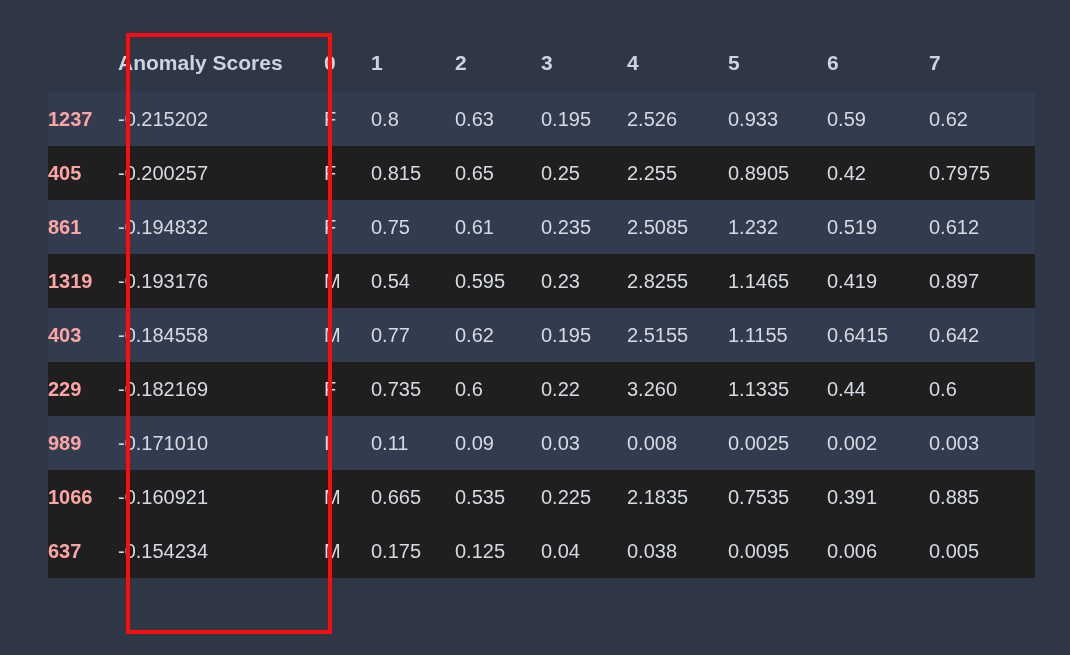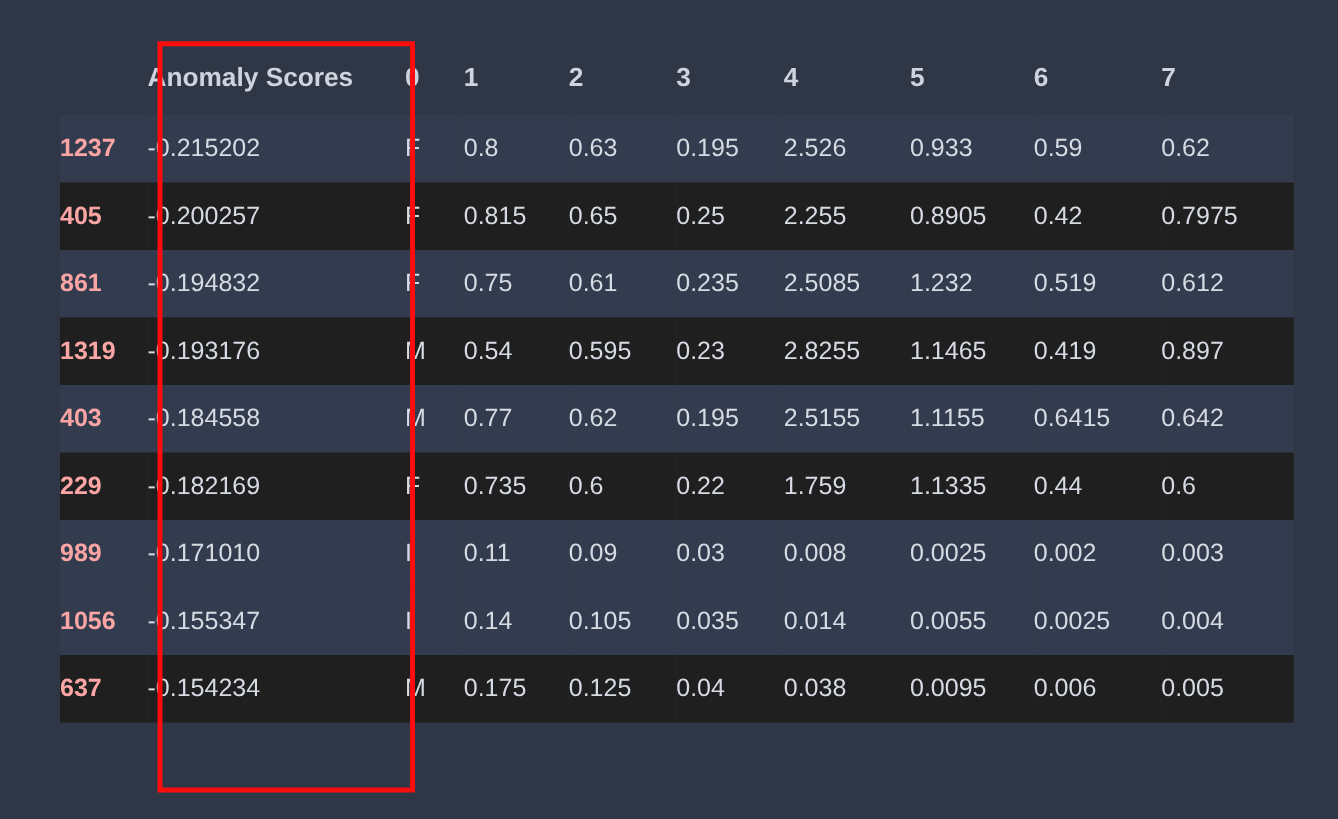--- a/index.html
+++ b/index.html
@@ -182,48 +182,48 @@
           <td class="v">0.6415</td>
           <td class="v">0.642</td>
         </tr>
         <tr class="even">
           <td class="idx">229</td>
           <td class="score">-0.182169</td>
           <td class="v0">F</td>
           <td class="v">0.735</td>
           <td class="v">0.6</td>
           <td class="v">0.22</td>
-          <td class="v">1.759</td>
+          <td class="v">3.260</td>
           <td class="v">1.1335</td>
           <td class="v">0.44</td>
           <td class="v">0.6</td>
         </tr>
         <tr class="odd">
           <td class="idx">989</td>
           <td class="score">-0.171010</td>
           <td class="v0">I</td>
           <td class="v">0.11</td>
           <td class="v">0.09</td>
           <td class="v">0.03</td>
           <td class="v">0.008</td>
           <td class="v">0.0025</td>
           <td class="v">0.002</td>
           <td class="v">0.003</td>
         </tr>
-        <tr class="odd">
-          <td class="idx">1056</td>
-          <td class="score">-0.155347</td>
-          <td class="v0">I</td>
-          <td class="v">0.14</td>
-          <td class="v">0.105</td>
-          <td class="v">0.035</td>
-          <td class="v">0.014</td>
-          <td class="v">0.0055</td>
-          <td class="v">0.0025</td>
-          <td class="v">0.004</td>
+        <tr class="even">
+          <td class="idx">1066</td>
+          <td class="score">-0.160921</td>
+          <td class="v0">M</td>
+          <td class="v">0.665</td>
+          <td class="v">0.535</td>
+          <td class="v">0.225</td>
+          <td class="v">2.1835</td>
+          <td class="v">0.7535</td>
+          <td class="v">0.391</td>
+          <td class="v">0.885</td>
         </tr>
         <tr class="even">
           <td class="idx">637</td>
           <td class="score">-0.154234</td>
           <td class="v0">M</td>
           <td class="v">0.175</td>
           <td class="v">0.125</td>
           <td class="v">0.04</td>
           <td class="v">0.038</td>
           <td class="v">0.0095</td>

